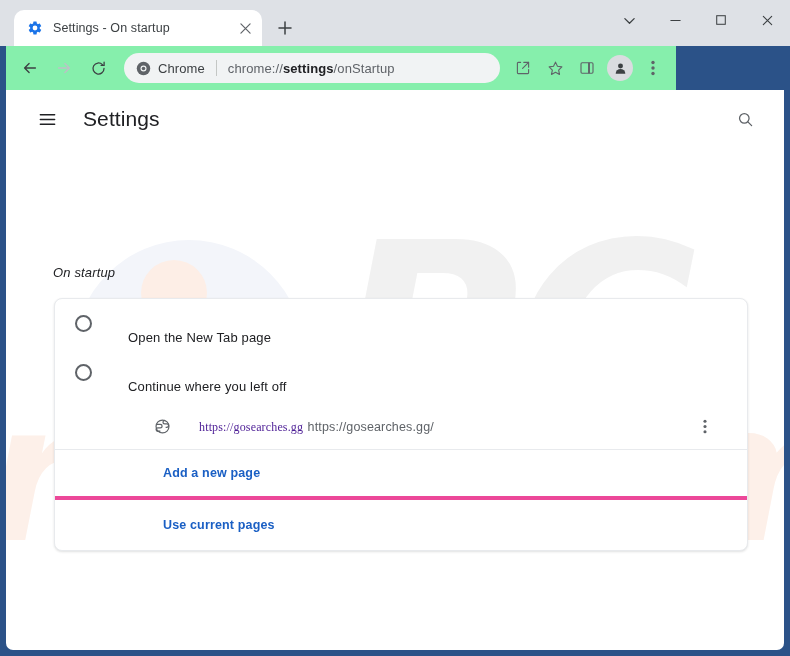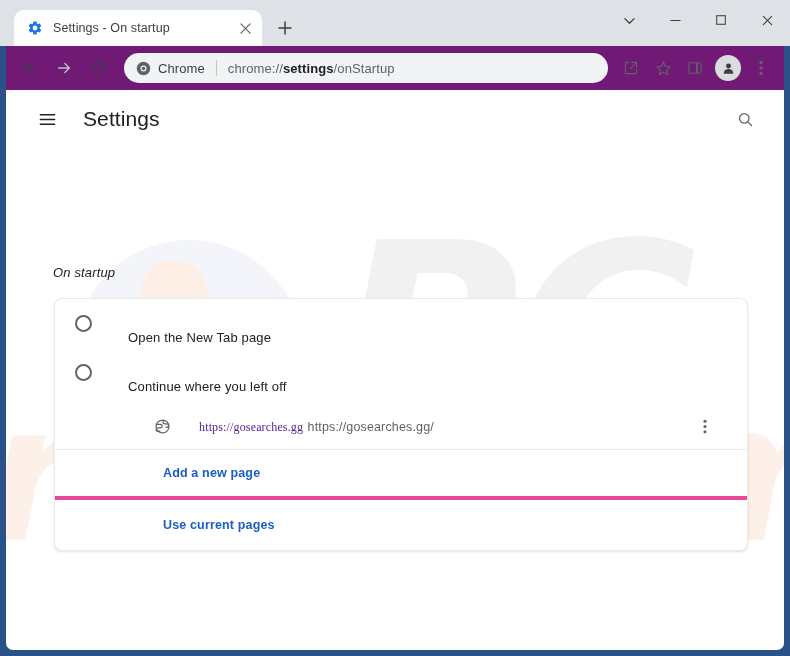--- a/index.html
+++ b/index.html
@@ -82,23 +82,23 @@
   .win-ctl {
     width: 46px; height: 40px;
     display: flex; align-items: center; justify-content: center;
     color: #3c4043;
   }
 
   
   #toolbar {
     position: absolute;
     left: 6px; top: 46px;
-    width: 778px;
+    width: 670px;
     height: 44px;
-    background: #701a75;
+    background: #86efac;
     display: flex;
     align-items: center;
     padding: 0 8px;
     gap: 2px;
   }
   .nav-btn {
     width: 32px; height: 32px;
     display: flex; align-items: center; justify-content: center;
     border-radius: 50%;
     flex: 0 0 32px;

